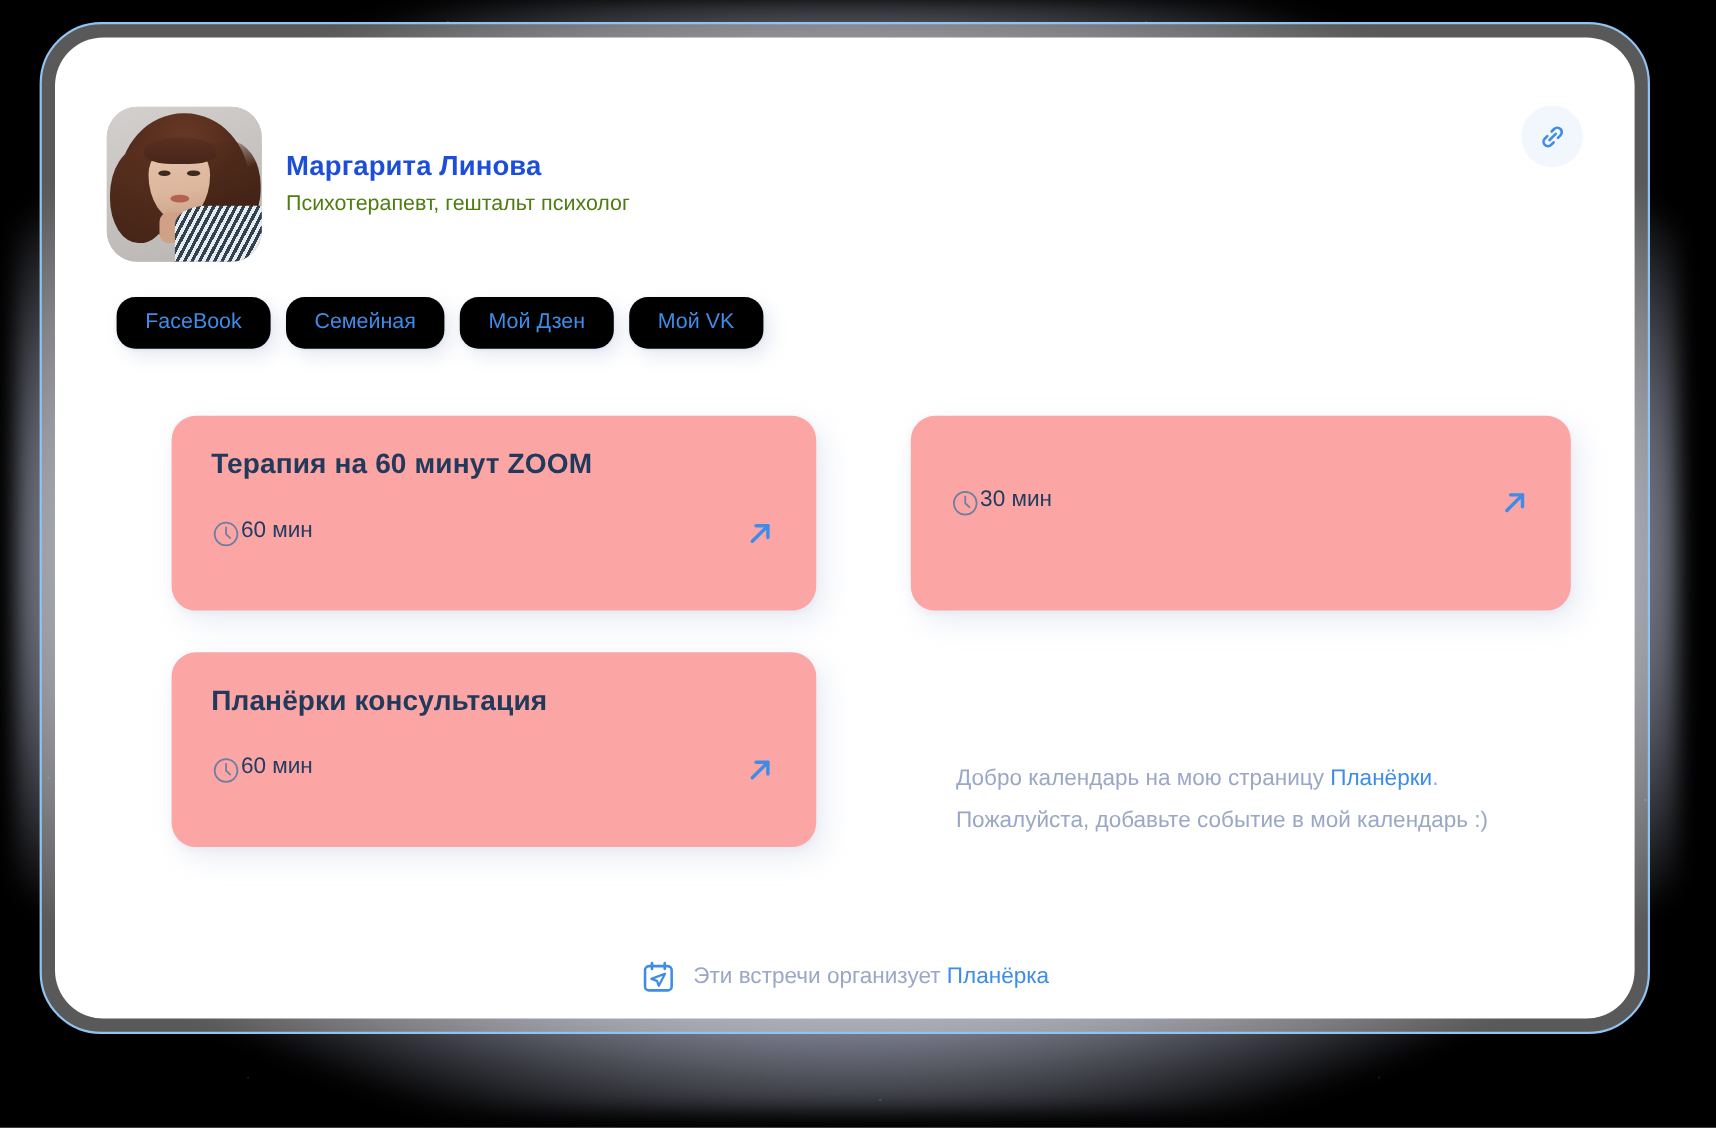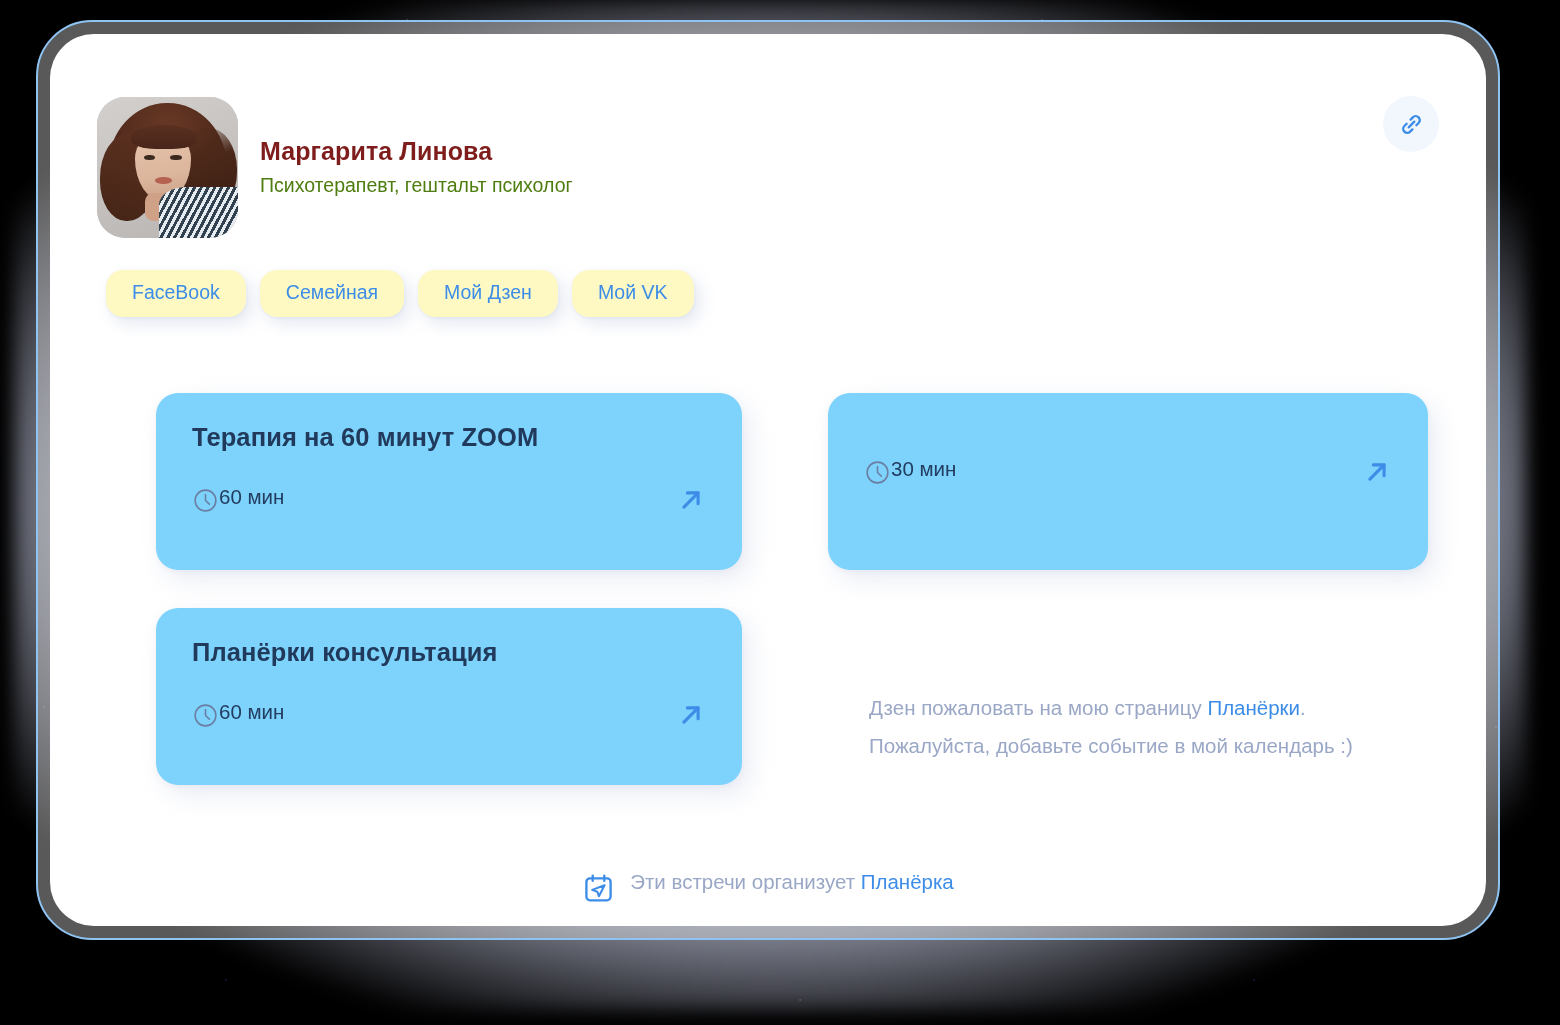--- a/index.html
+++ b/index.html
@@ -171,21 +171,21 @@
     left: 34%; top: 68%;
     width: 20%; height: 20%;
     background: #cfa288;
     border-radius: 30%;
   }
 
   .idblock { display: flex; flex-direction: column; gap: 12px; }
   .pname {
     font-size: 25px;
     font-weight: 700;
-    color: #7f1d1d;
+    color: #1d4ed8;
     letter-spacing: 0.1px;
     line-height: 1;
   }
   .prole {
     font-size: 19.5px;
     font-weight: 400;
     color: #4d7c0f;
     line-height: 1;
   }
 
@@ -206,21 +206,21 @@
 
   
   .chips {
     position: absolute;
     left: 56px;
     top: 236px;
     display: flex;
     gap: 14px;
   }
   .chip {
-    background: #fef9c3;
+    background: #000000;
     color: #3D8DE8;
     font-size: 19.5px;
     border-radius: 17px;
     padding: 13px 26px 14px 26px;
     box-shadow: 6px 7px 16px rgba(156,170,205,0.26), 0 1px 3px rgba(160,175,210,0.18);
     cursor: pointer;
     white-space: nowrap;
     line-height: 1;
   }
 
@@ -233,24 +233,24 @@
     display: grid;
     grid-template-columns: 690px 635px;
     grid-template-rows: 215px 215px;
     column-gap: 0px;
   }
   .mcell { position: relative; }
 
   .mcard {
     position: absolute;
     left: 50px;
-    top: 21px;
+    top: 6px;
     width: 586px;
     height: 177px;
-    background: #7dd3fc;
+    background: #fca5a5;
     border-radius: 22px;
     box-shadow: 8px 10px 26px rgba(150,166,203,0.20), 0 2px 6px rgba(155,170,205,0.10);
     box-sizing: border-box;
     padding: 30px 34px 16px 36px;
     cursor: pointer;
   }
   .mcard.right {
     left: 32px;
     width: 600px;
   }
@@ -290,20 +290,21 @@
   }
   .welcome .hl { color: #3D8DE8; }
 
   
   .footer {
     position: absolute;
     left: 0;
     right: 0;
     top: 838px;
     display: flex;
+    align-items: center;
     justify-content: center;
     gap: 15px;
   }
   .footer-text {
     font-size: 20.5px;
     color: #9AA7C6;
     line-height: 1;
   }
   .footer-text .brand { color: #3D8DE8; }
 </style>
@@ -408,21 +409,21 @@
               <path d="M9.4 7 H17 V14.6" stroke="#3D8DE8" stroke-width="2.2" stroke-linecap="round" stroke-linejoin="round"></path>
             </svg>
           </div>
         </div>
       </div>
 
       <div class="mcell"></div>
     </div>
 
     <div class="welcome">
-      <span>Дзен пожаловать на мою страницу </span><span class="hl">Планёрки</span><span>.</span><br>
+      <span>Добро календарь на мою страницу </span><span class="hl">Планёрки</span><span>.</span><br>
       <span>Пожалуйста, добавьте событие в мой календарь :)</span>
     </div>
 
     <div class="footer">
       <svg width="33" height="33" viewBox="0 0 24 24" fill="none">
         <rect x="3.2" y="4.6" width="17.6" height="16" rx="2.6" stroke="#3D8DE8" stroke-width="1.7"></rect>
         <path d="M7.8 2.6 V6.4" stroke="#3D8DE8" stroke-width="1.7" stroke-linecap="round"></path>
         <path d="M16.2 2.6 V6.4" stroke="#3D8DE8" stroke-width="1.7" stroke-linecap="round"></path>
         <path d="M16.4 9.6 L7.4 13.0 L11.1 14.3 L12.3 17.6 Z" stroke="#3D8DE8" stroke-width="1.5" stroke-linejoin="round" fill="none"></path>
       </svg>

